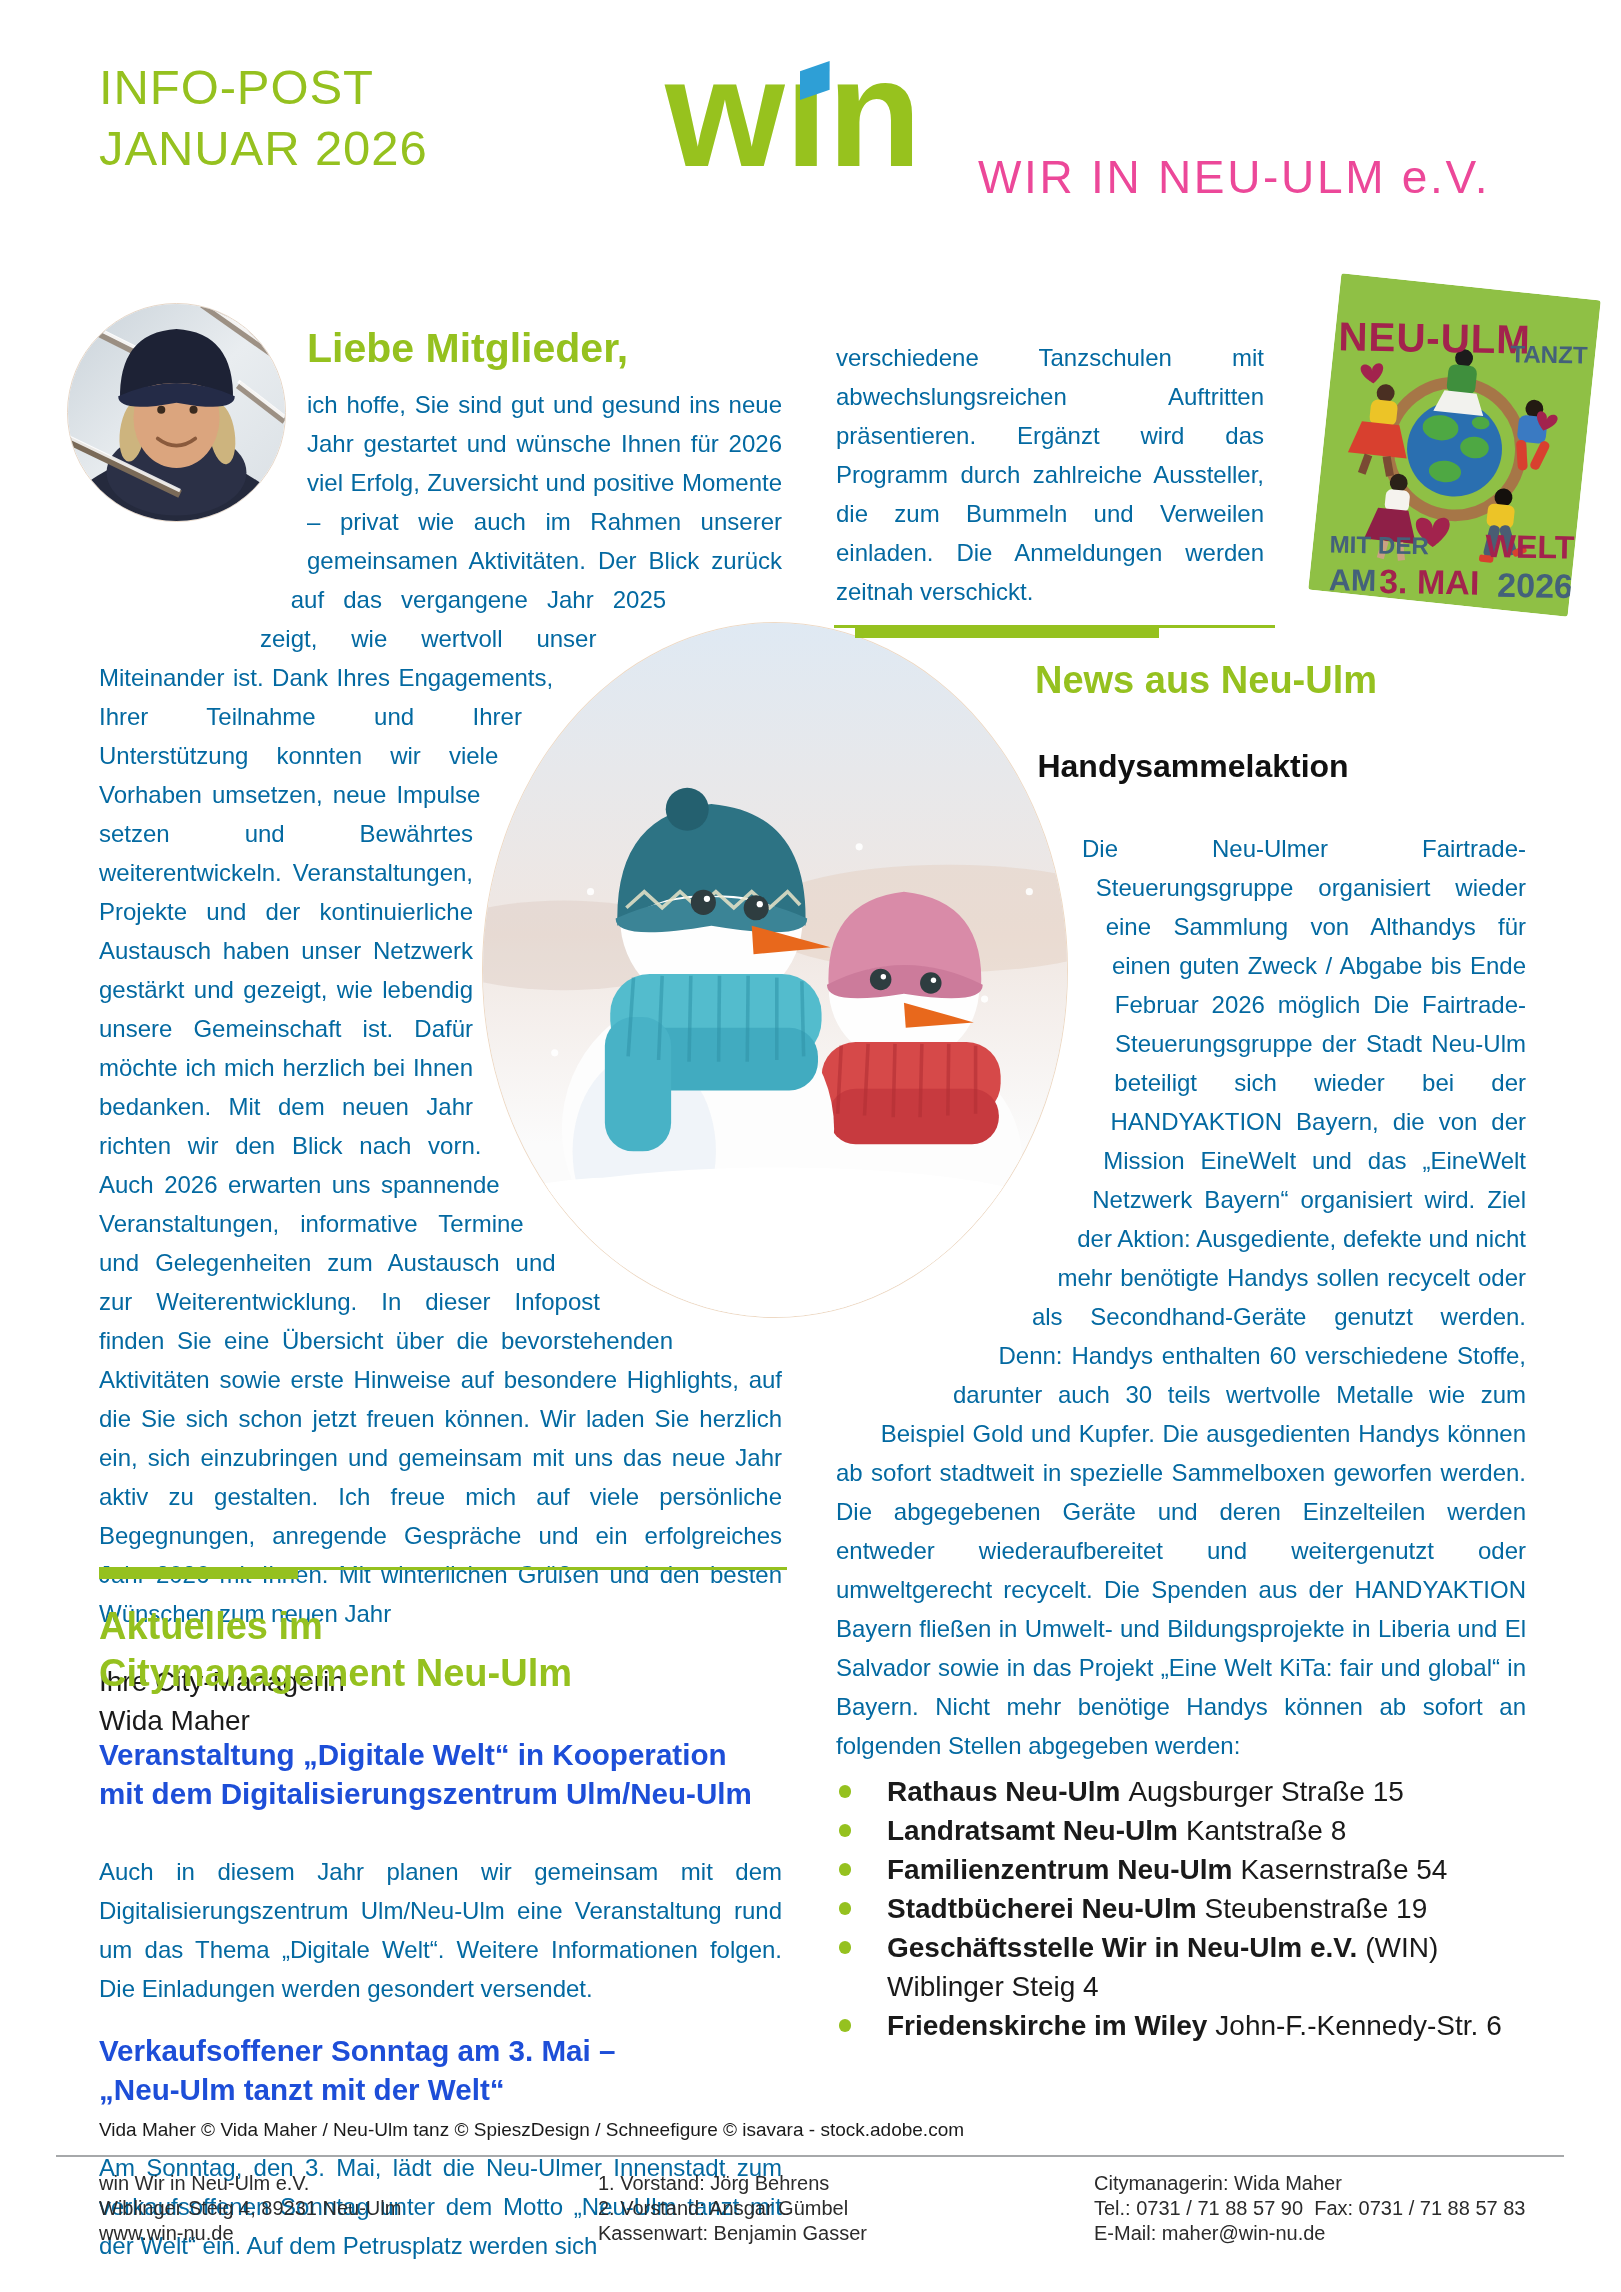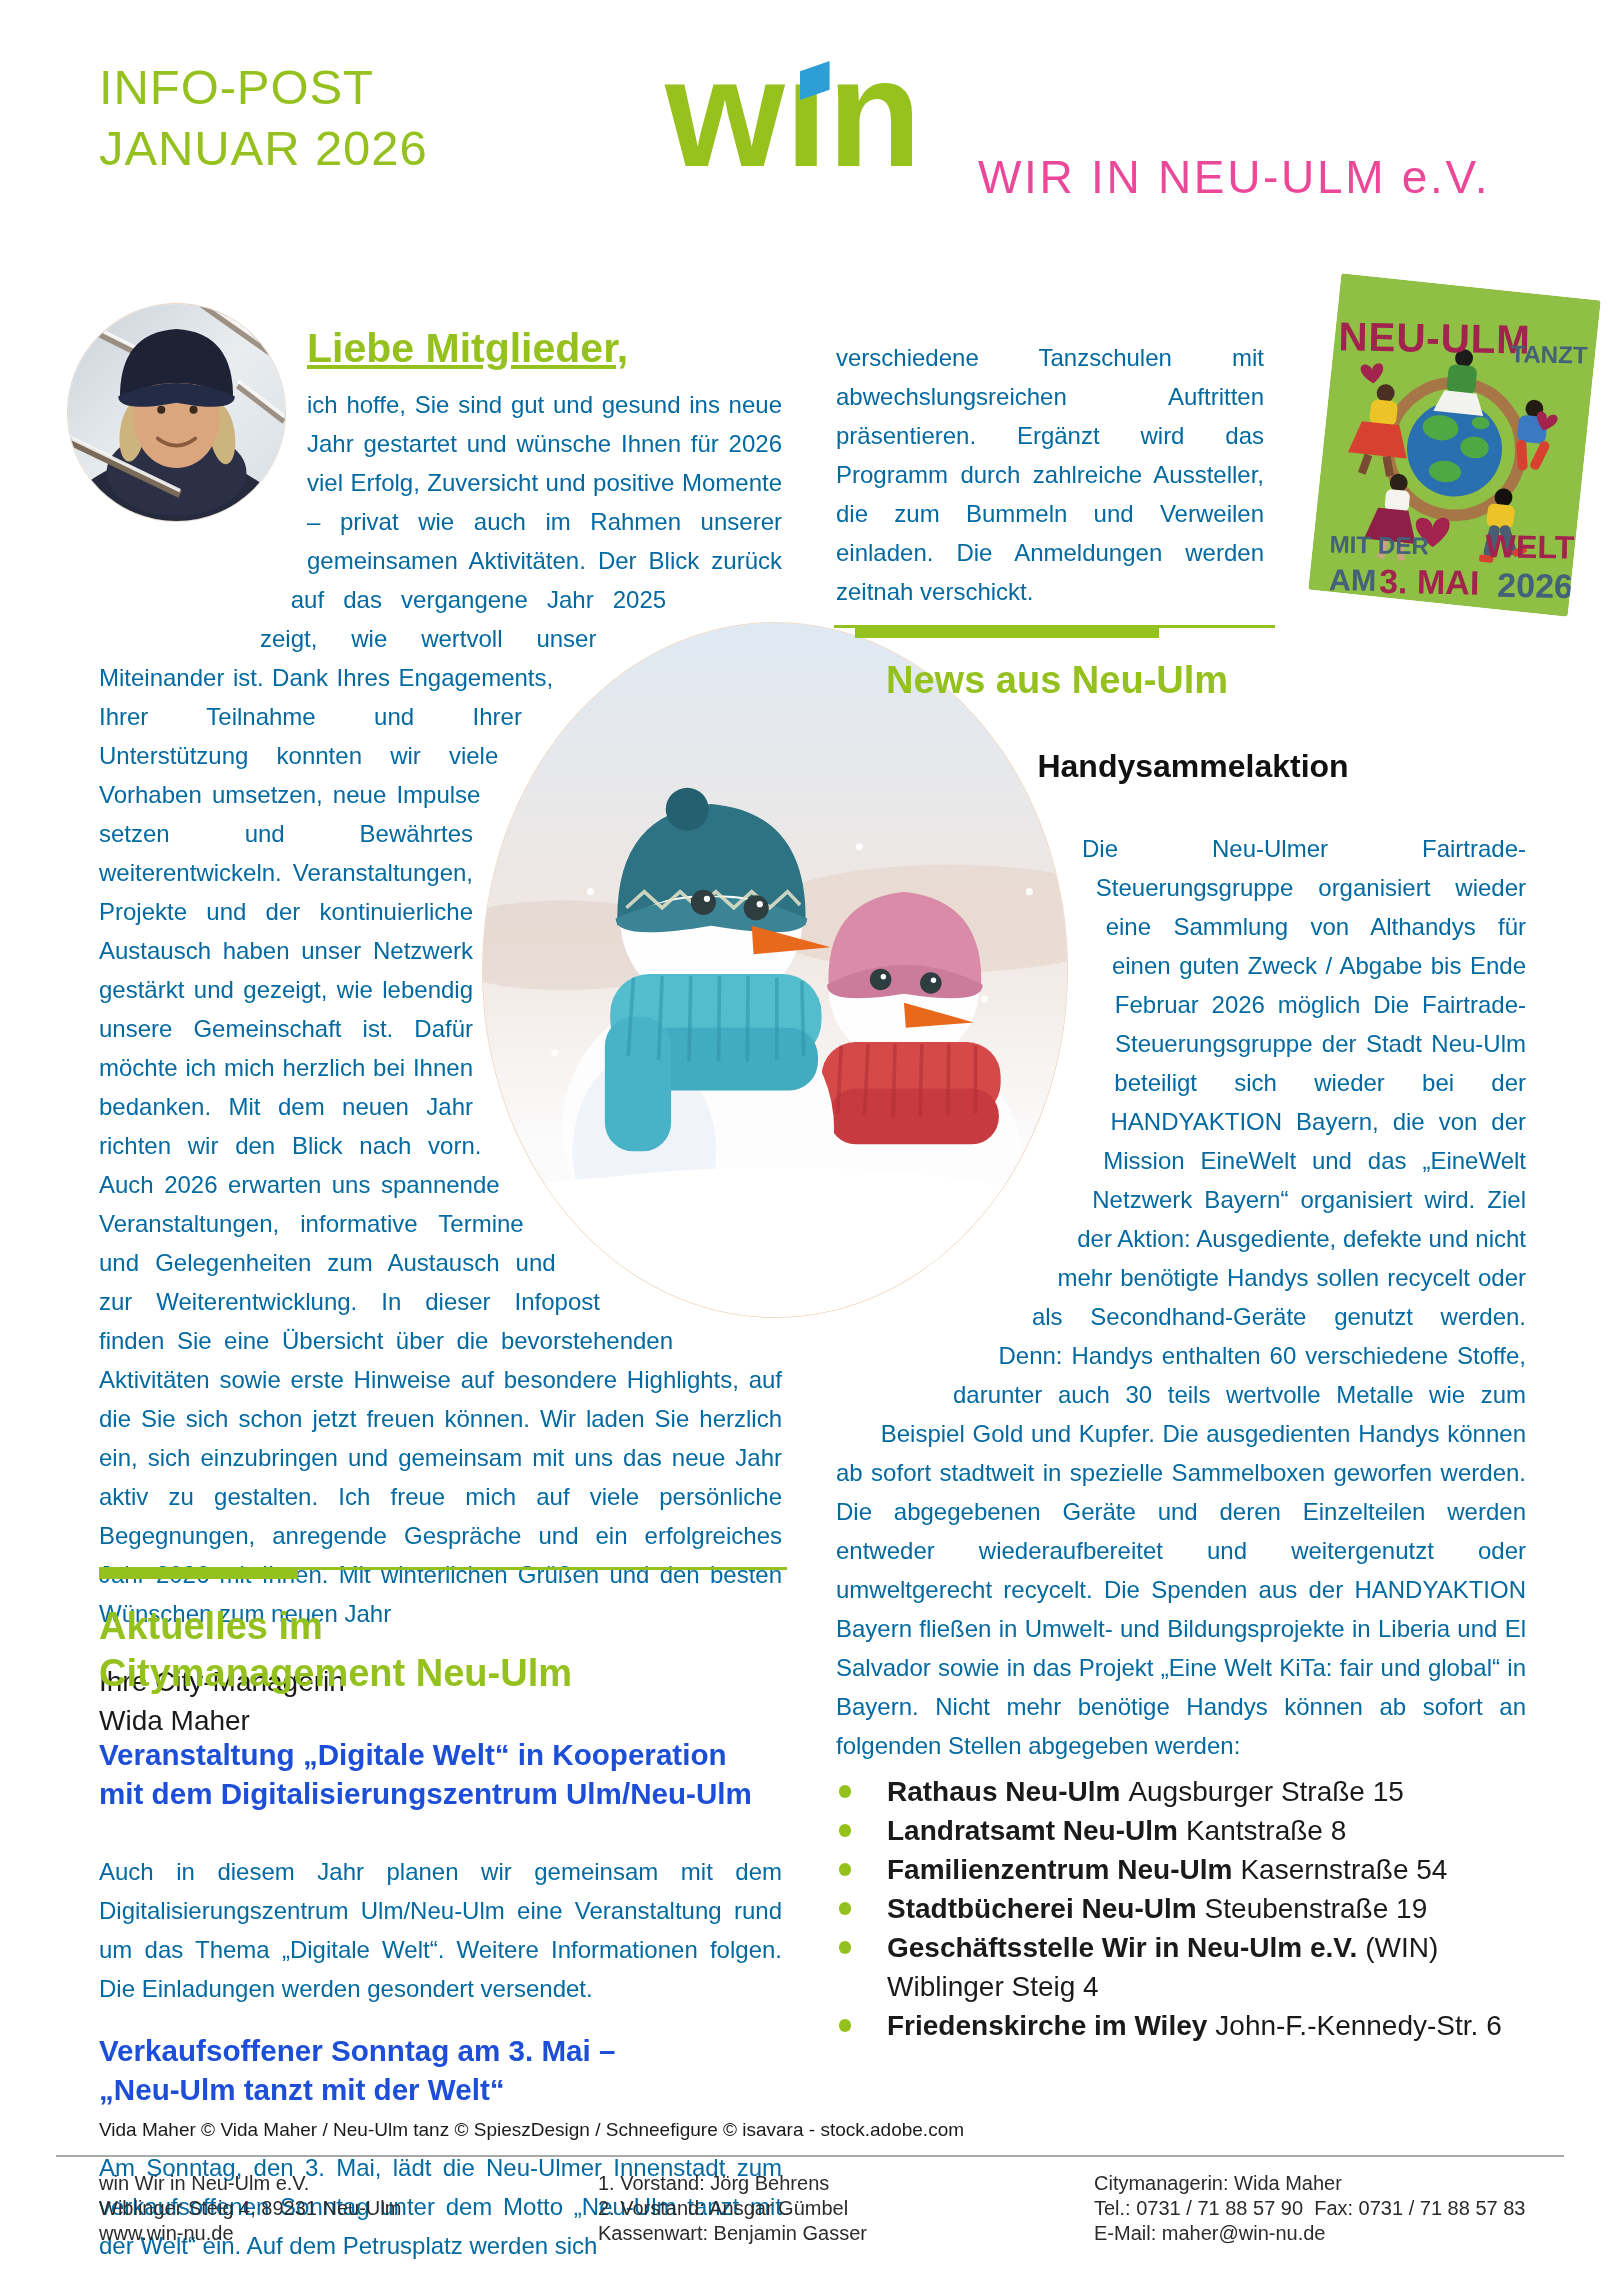--- a/index.html
+++ b/index.html
@@ -16,21 +16,21 @@
     font-weight:700;color:#97c21e;letter-spacing:0;}
   .logo-dot{position:absolute;left:135px;top:25px;width:29.6px;height:39px;background:#2e9fd6;
     clip-path:polygon(0 26%,100% 0,100% 74%,0 100%);}
   .orgname{position:absolute;left:978px;top:150px;font-size:46px;color:#ec4899;
     letter-spacing:2.7px;font-weight:400;}
   
   .leftcol{position:absolute;left:99px;top:303px;width:683px;}
   .rightcol{position:absolute;left:836px;top:338px;width:690px;}
   p{margin:0;}
   .body-text{font-size:24px;line-height:39px;text-align:justify;color:#0369a1;}
-  .greet-head{margin:23px 0 14.3px 0;font-size:41px;line-height:45px;font-weight:700;color:#95c11f;text-decoration:underline;}
+  .greet-head{margin:23px 0 14.3px 0;font-size:41px;line-height:45px;font-weight:700;color:#95c11f;}
   .signoff{margin-top:29px;font-size:28px;line-height:39px;}
   
   .avatar-spacer{float:left;width:208px;height:340px;
     shape-outside:ellipse(134px 215px at 77px 116px);shape-margin:22.4px;}
   .snow-spacer-left{float:right;width:309px;height:1048px;
     shape-outside:ellipse(292px 347px at 292px 666px);shape-margin:21.5px;}
   .snow-spacer-right{float:left;width:287px;height:681px;
     shape-outside:ellipse(292px 347px at -62px 295px);shape-margin:49px;}
   
   .sep{position:relative;height:12.5px;}
@@ -40,21 +40,21 @@
   .sep-left .bar{left:0;top:1.8px;width:199px;}
   .sep-news{margin-top:14.3px;}
   .sep-news .line{left:-1.8px;width:441px;}
   .sep-news .bar{left:19px;top:2.7px;width:304px;}
   
   .section-head{font-size:38px;line-height:47px;font-weight:700;color:#95c11f;}
   .aktuelles{position:absolute;left:99px;top:1567px;width:683px;}
   .aktuelles .section-head{margin-top:23px;}
   .subhead{margin-top:23px;font-size:29.6px;line-height:39px;font-weight:700;color:#1d4ed8;}
   .aktuelles .body-text{margin-top:16px;}
-  .news-head{margin-top:19.7px;padding-left:50px;}
+  .news-head{margin-top:19.7px;padding-left:50px;text-align:center;}
   .handy-head{font-size:32px;line-height:39px;font-weight:700;color:#111;}
   .handy-body{margin-top:14.3px;}
   
   ul.locations{list-style:none;margin:7.2px 0 0 0;padding:0;}
   ul.locations li{position:relative;padding-left:51px;font-size:28px;line-height:39px;}
   ul.locations .dot{position:absolute;left:2.7px;top:13.4px;width:12.5px;height:12.5px;border-radius:50%;background:#95c11f;}
   .b{font-weight:700;}
   .addr{margin-left:8px;}
   
   .avatar{position:absolute;left:67px;top:303px;width:217px;height:217px;border-radius:50%;

